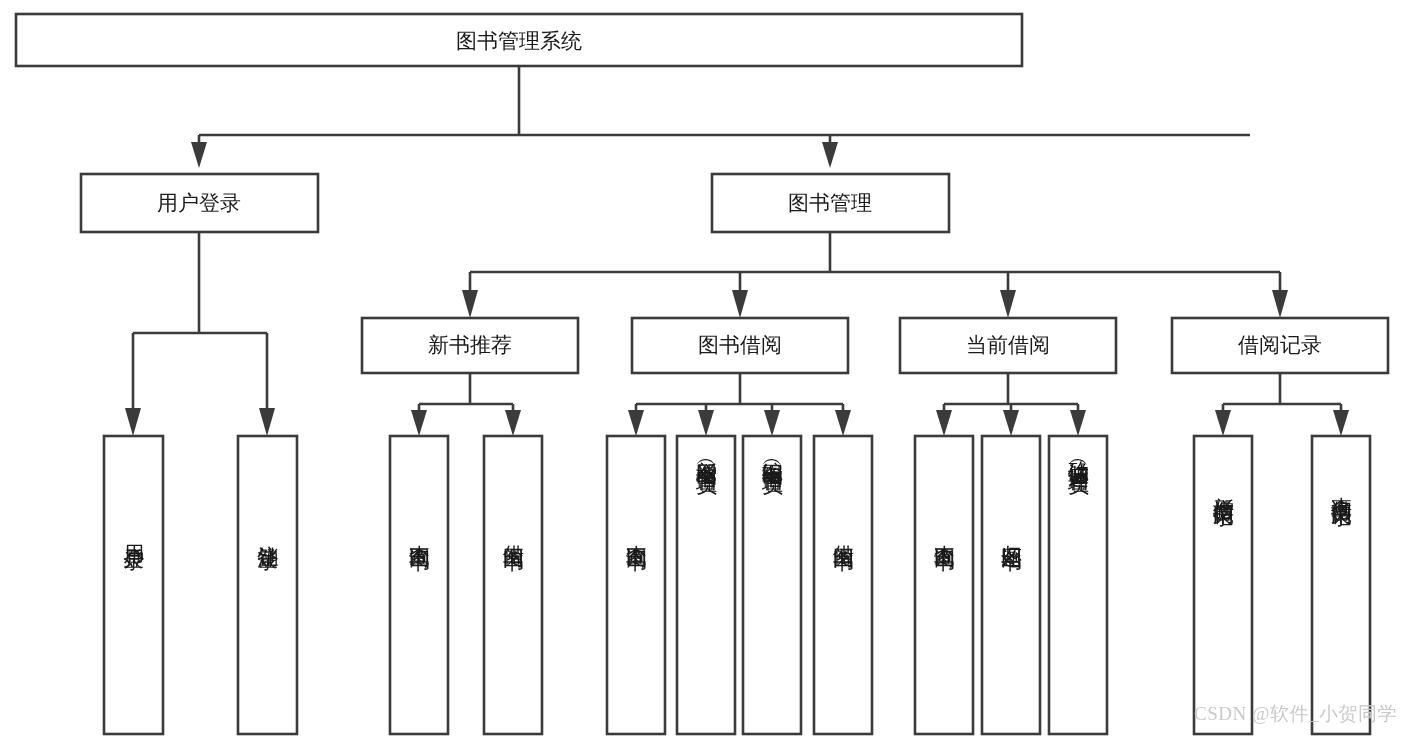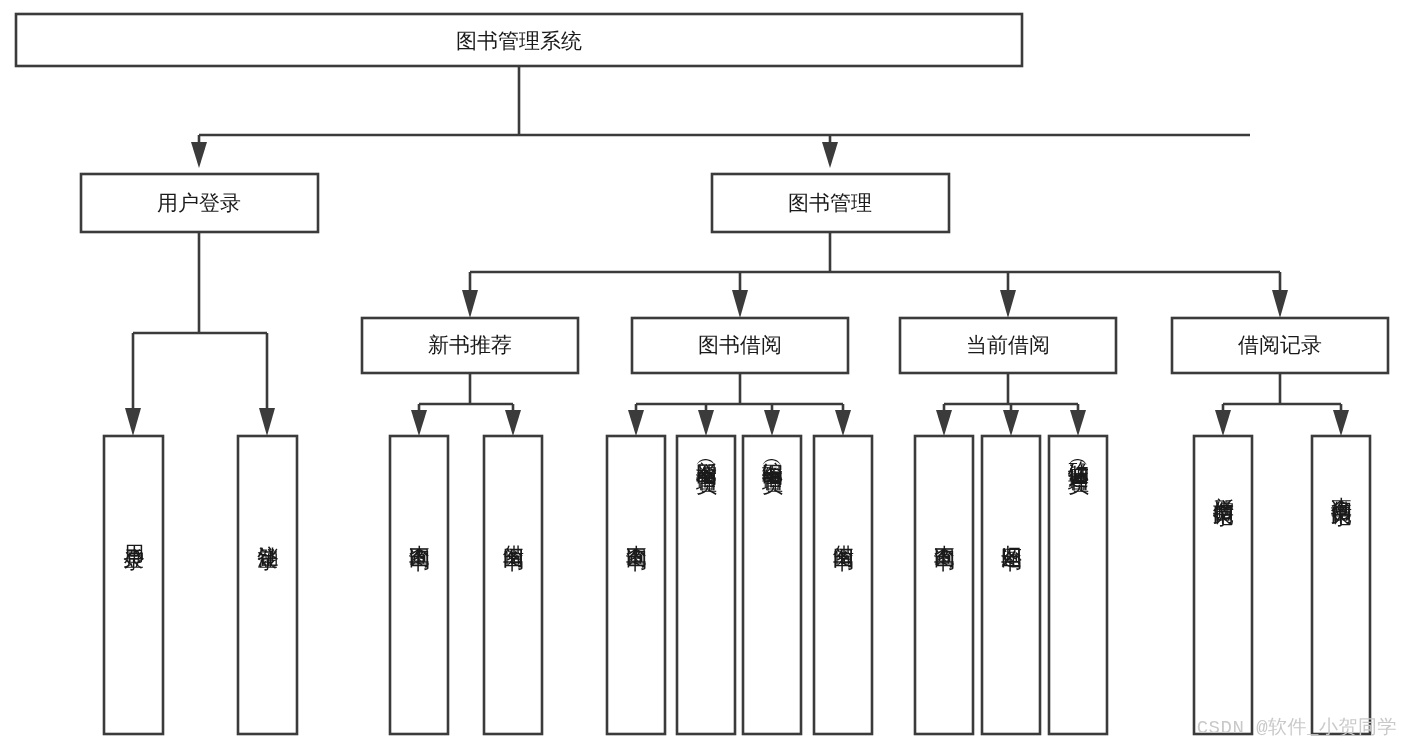--- a/index.html
+++ b/index.html
@@ -57,22 +57,22 @@
     font-family: "DejaVu Sans", "Liberation Sans", sans-serif;
     font-size: 21px;
     line-height: 1.28;
     letter-spacing: 2px;
     color: #1a1a1a;
     white-space: nowrap;
   }
   .watermark {
     position: absolute;
     right: 8px;
-    bottom: 7px;
-    font-family: Liberation Mono, monospace;
+    bottom: 20px;
+    font-family: Liberation Serif, serif;
     font-size: 19px;
     color: #c9c9c9;
     letter-spacing: 0.5px;
     white-space: nowrap;
   }
 </style>
 </head>
 <body>
 
 <div id="page">

